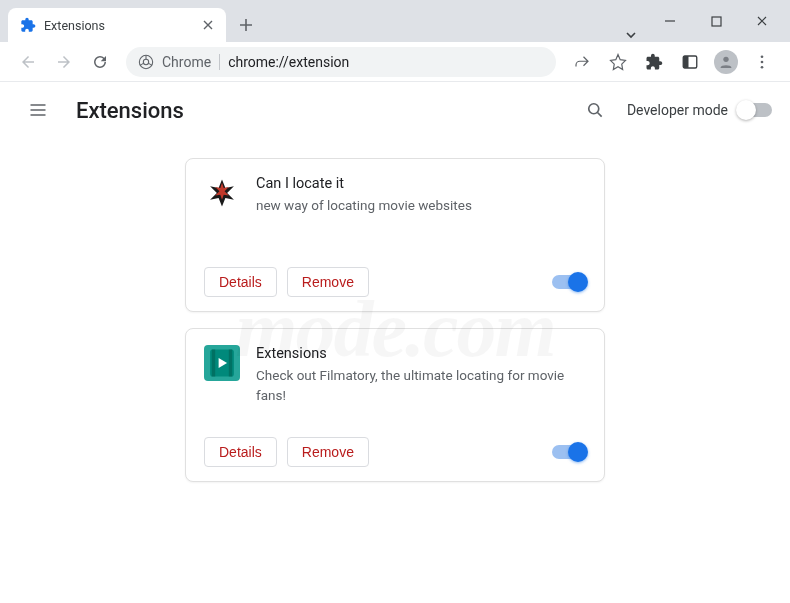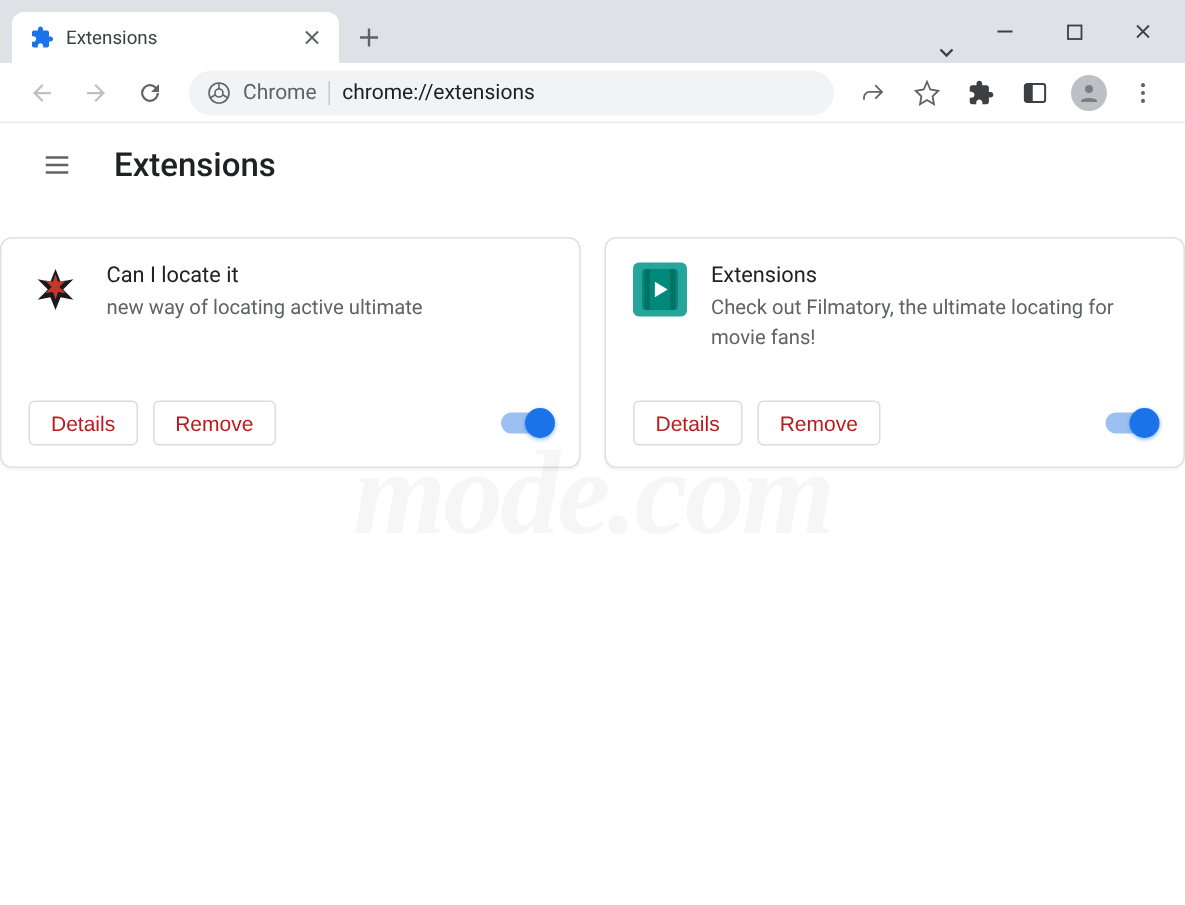--- a/index.html
+++ b/index.html
@@ -31,21 +31,21 @@
 
 .page-header { height:56px; display:flex; align-items:center; padding:0 18px; gap:18px; }
 .menu-btn { width:40px; height:40px; display:flex; align-items:center; justify-content:center; color:#5f6368; }
 .page-title { font-size:22px; font-weight:500; color:#202124; }
 .header-right { margin-left:auto; display:flex; align-items:center; gap:16px; color:#3c4043; font-size:14px; }
 .dev-toggle { display:flex; align-items:center; gap:10px; }
 .toggle-off { width:34px; height:14px; background:#bdc1c6; border-radius:8px; position:relative; }
 .toggle-off::after { content:""; position:absolute; left:-2px; top:-3px; width:20px; height:20px; background:#fff; border-radius:50%; box-shadow:0 1px 3px rgba(0,0,0,.3); }
 
 
-.cards { padding: 20px 0 0 0; display:flex; flex-direction:row; align-items:center; gap:16px; }
+.cards { padding: 20px 0 0 0; display:flex; flex-direction:column; align-items:center; gap:16px; }
 .card { width:420px; background:#fff; border:1px solid #e0e0e0; border-radius:8px; box-shadow:0 1px 2px rgba(0,0,0,.05); padding:16px 18px 14px 18px; }
 .card-top { display:flex; gap:16px; min-height:84px; }
 .ext-icon { width:36px; height:36px; border-radius:4px; flex:none; display:flex; align-items:center; justify-content:center; }
 .ext-body { flex:1; }
 .ext-name { font-size:14.5px; color:#202124; margin-bottom:4px; }
 .ext-desc { font-size:13.5px; color:#5f6368; line-height:1.45; }
 .card-bottom { display:flex; align-items:center; gap:10px; margin-top:8px; }
 .chip { border:1px solid #dadce0; color:#b91c1c; font-size:14px; padding:6px 14px; border-radius:4px; background:#fff; }
 .spacer { flex:1; }
 .toggle-on { width:34px; height:14px; background:#9cc0f1; border-radius:8px; position:relative; }
@@ -122,21 +122,21 @@
   <div class="omnibox">
     <span class="secure">
       <svg width="16" height="16" viewBox="0 0 24 24">
           <circle cx="12" cy="12" r="10" fill="none" stroke="#5f6368" stroke-width="1.6"></circle>
           <circle cx="12" cy="12" r="4" fill="none" stroke="#5f6368" stroke-width="1.6"></circle>
           <path stroke="#5f6368" stroke-width="1.6" d="M12 2v6M3 17l5-3M21 17l-5-3"></path>
         </svg>
     </span>
     <span class="url-prefix">Chrome</span>
     <span class="divider"></span>
-    <span class="url-rest">chrome://extensions</span>
+    <span class="url-rest">chrome://extension</span>
   </div>
   <div class="tbtn">
       <svg width="18" height="18" viewBox="0 0 24 24">
         <path fill="none" stroke="#5f6368" stroke-width="1.6" d="M14 5l6 6-6 6M20 11H9a5 5 0 00-5 5v2"></path>
       </svg>
     </div>
   <div class="tbtn">
       <svg width="18" height="18" viewBox="0 0 24 24">
         <path fill="none" stroke="#5f6368" stroke-width="1.6" d="M12 2l2.9 6.9L22 10l-5 4.9L18.2 22 12 18.3 5.8 22 7 14.9 2 10l7.1-1.1z"></path>
       </svg>
@@ -169,39 +169,51 @@
     </div>
 </div>
 
 <div class="page-header">
   <div class="menu-btn">
     <svg width="20" height="20" viewBox="0 0 24 24">
         <path stroke="#5f6368" stroke-width="2" d="M3 6h18M3 12h18M3 18h18"></path>
       </svg>
   </div>
   <div class="page-title">Extensions</div>
+  <div class="header-right">
+    <div class="tbtn">
+        <svg width="20" height="20" viewBox="0 0 24 24">
+          <circle cx="10.5" cy="10.5" r="6" fill="none" stroke="#5f6368" stroke-width="2"></circle>
+          <path stroke="#5f6368" stroke-width="2" d="M20 20l-5-5"></path>
+        </svg>
+      </div>
+    <div class="dev-toggle">
+      <span>Developer mode</span>
+      <div class="toggle-off"></div>
+    </div>
+  </div>
 </div>
 
 <div class="watermark">
   <span class="wm2">mode.com</span>
 </div>
 
 <div class="cards">
 
   <div class="card">
     <div class="card-top">
       <div class="ext-icon" style="background:#fff">
         <svg width="34" height="34" viewBox="0 0 40 40">
             <path fill="#1a1a1a" d="M20 4l4 10 10-2-8 8 8 8-10-2-4 10-4-10-10 2 8-8-8-8 10 2z"></path>
             <path fill="#c0392b" d="M20 8l2 6 6-1-5 5 5 5-6-1-2 6-2-6-6 1 5-5-5-5 6 1z"></path>
           </svg>
       </div>
       <div class="ext-body">
         <div class="ext-name">Can I locate it</div>
-        <div class="ext-desc">new way of locating active ultimate</div>
+        <div class="ext-desc">new way of locating movie websites</div>
       </div>
     </div>
     <div class="card-bottom">
       <button class="chip">Details</button>
       <button class="chip">Remove</button>
       <div class="spacer"></div>
       <div class="toggle-on"></div>
     </div>
   </div>
 

